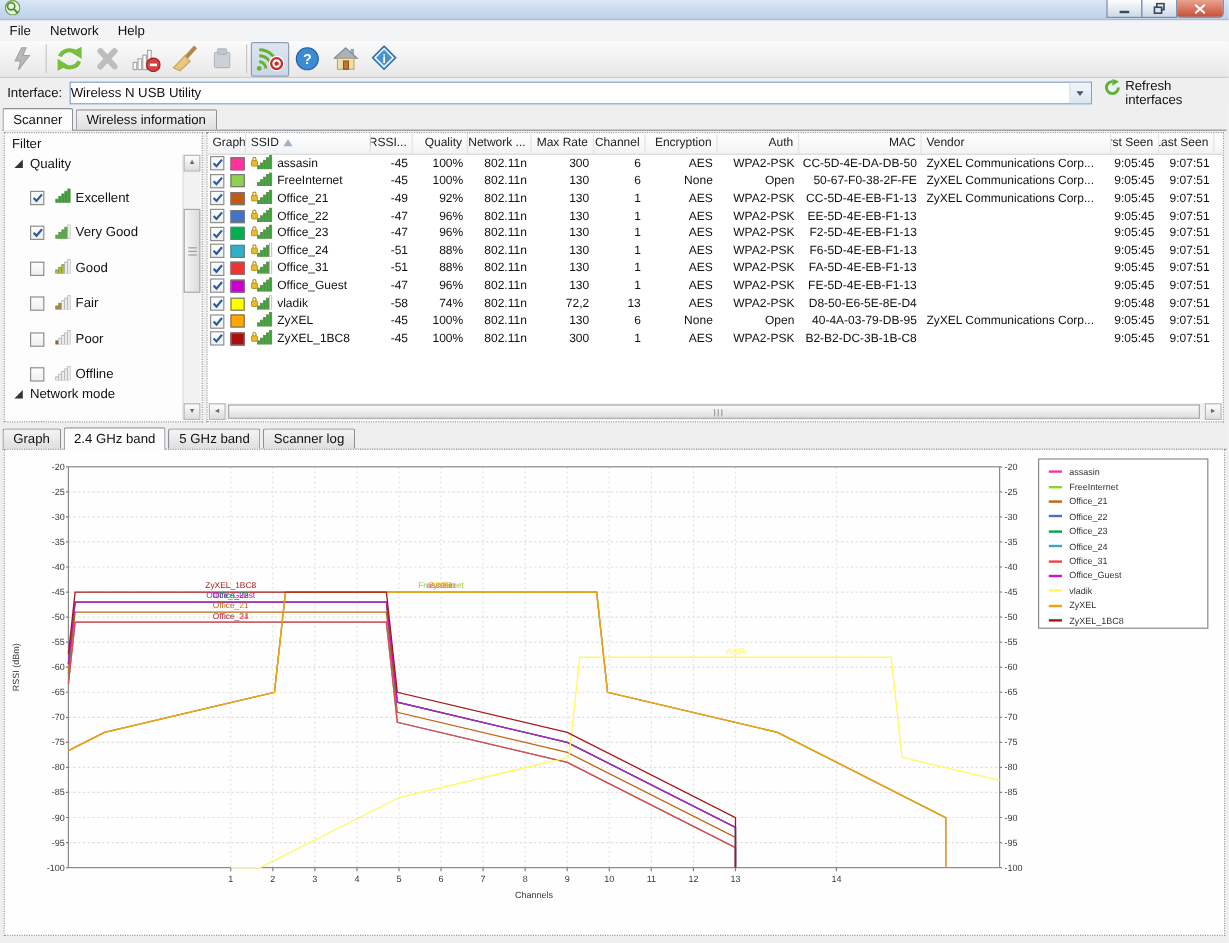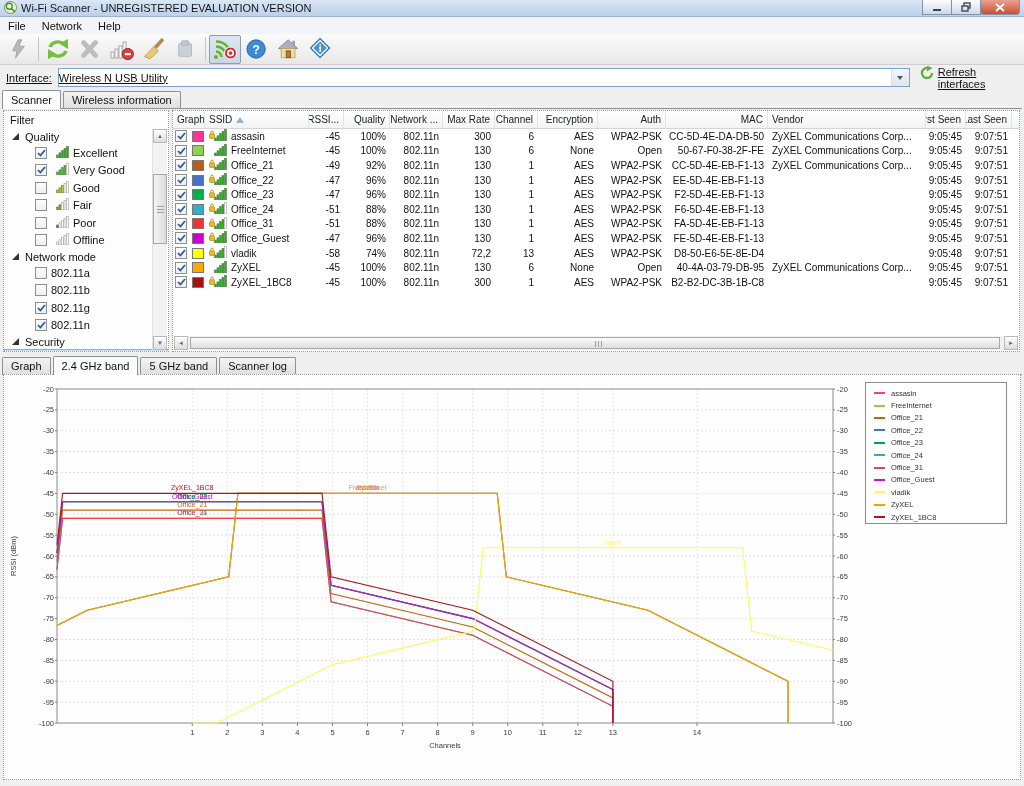--- a/index.html
+++ b/index.html
@@ -19,40 +19,40 @@
   .winbtn.close{background:linear-gradient(#E9A28F,#C94F35);width:38px;border-radius:0 0 4px 4px;}
   #menubar{left:0;top:17px;width:1024px;height:17px;background:#F3F4F6;border-bottom:1px solid #E0E0E0;
     display:flex;align-items:center;}
   .menu-item{padding:1px 8px;cursor:default;}
   #toolbar{left:0;top:34px;width:1024px;height:31px;background:linear-gradient(#FBFBFB,#E8E8E8);
     border-bottom:1px solid #CDCDCD;display:flex;align-items:center;padding-left:3px;box-sizing:border-box;}
   .tbtn{width:30px;height:27px;display:flex;align-items:center;justify-content:center;border:1px solid transparent;border-radius:2px;}
   .tbtn.pressed{border:1px solid #8E9CAD;background:linear-gradient(#DCE6F1,#C8D7E8);}
   .tsep{width:1px;height:24px;background:#C6C6C6;margin:0 3px;}
   
-  #iface-row{left:0;top:65px;width:1024px;height:25px;display:flex;align-items:center;background:#EFEFEF;text-decoration:underline;}
+  #iface-row{left:0;top:65px;width:1024px;height:25px;display:flex;align-items:center;background:#EFEFEF;}
   #iface-label{margin-left:6px;margin-right:6px;}
   #iface-combo{width:876px;height:19px;background:#fff;border:1px solid #7DA2CE;
     display:flex;align-items:center;justify-content:space-between;padding-left:0;box-sizing:border-box;}
   #iface-combo .arrow-box{width:17px;height:17px;display:flex;align-items:center;justify-content:center;border-left:1px solid #D5DFEA;background:linear-gradient(#F2F6FA,#DCE6F0);}
   .caret-down{width:0;height:0;border-left:3.5px solid transparent;border-right:3.5px solid transparent;border-top:4px solid #4A5868;}
   #iface-refresh{display:flex;align-items:flex-start;gap:4px;margin-left:10px;}
   
   .tabstrip{display:flex;align-items:flex-end;}
   #tabs-top{left:2px;top:90px;width:1020px;height:18px;border-bottom:1px solid #8C9097;}
   #tabs-bottom{left:2px;top:355px;width:1020px;height:19px;border-bottom:1px solid #8C9097;}
   .tab{height:16px;line-height:16px;padding:0 8px;border:1px solid #8C9097;border-bottom:none;
     background:linear-gradient(#F4F4F4,#DFDFDF);margin-right:2px;font-size:11px;border-radius:2px 2px 0 0;}
   .tab.active{background:#FCFCFC;height:18px;line-height:18px;position:relative;top:1px;z-index:2;}
   
   #filter-panel{left:3px;top:110px;width:166px;height:242px;background:#FDFDFD;border:1px dotted #9B9B9B;box-sizing:border-box;overflow:hidden;}
   #filter-title{padding:3px 0 3px 6px;}
   .tree-group{display:flex;align-items:center;gap:6px;height:15px;padding-left:8px;}
   .tri{width:0;height:0;border-left:7px solid transparent;border-bottom:7px solid #333;}
-  .tree-item{display:flex;align-items:center;gap:4px;height:15.5px;padding-left:30px;border:1px solid transparent;}
+  .tree-item{display:flex;align-items:center;gap:4px;height:15.5px;padding-left:20px;border:1px solid transparent;margin-top:12px;}
   .tree-item.selected{background:#CBE2F7;border:1px solid #84ACDD;}
   .cb{width:12px;height:12px;background:linear-gradient(#FDFDFD,#EFEFEF);border:1px solid #8E8E8E;box-sizing:border-box;
       display:flex;align-items:center;justify-content:center;flex:none;}
   .cb svg{display:block;}
   #filter-scroll{position:absolute;right:1px;top:18px;width:14px;height:221px;background:#F2F2F2;border-left:1px solid #E0E0E0;}
   .sarrow{width:14px;height:14px;display:flex;align-items:center;justify-content:center;background:linear-gradient(#FDFDFD,#DDD);border:1px solid #B9B9B9;box-sizing:border-box;font-size:6px;color:#5E6A75;}
   #filter-thumb{position:absolute;top:45px;left:0;width:14px;height:70px;background:linear-gradient(90deg,#F5F5F5,#DCDCDC);border:1px solid #A7A7A7;box-sizing:border-box;}
   .grip{position:absolute;left:3px;top:31px;width:7px;height:1px;background:#98A0A8;box-shadow:0 3px #98A0A8,0 6px #98A0A8;}
   
   #table-panel{left:172px;top:110px;width:848px;height:242px;background:#fff;border:1px dotted #9B9B9B;box-sizing:border-box;overflow:hidden;}
@@ -79,21 +79,20 @@
 </style>
 </head>
 <body>
 
 <div class="abs" id="titlebar">
   <span id="app-icon-slot"><svg width="13" height="13" viewBox="0 0 13 13">
         <circle cx="6.5" cy="6.5" r="6" fill="#EAF4E2" stroke="#69A33F"></circle>
         <circle cx="5.3" cy="5.3" r="3" fill="none" stroke="#4E8E37" stroke-width="1.4"></circle>
         <line x1="7.6" y1="7.6" x2="11" y2="11" stroke="#4E8E37" stroke-width="1.7"></line>
       </svg></span>
-  <span id="title-text">Wi-Fi Scanner - UNREGISTERED EVALUATION VERSION</span>
   <div id="win-buttons">
     <div class="winbtn">
       <svg width="10" height="9">
           <rect x="1" y="6" width="8" height="2" fill="#3A4A5E"></rect>
         </svg>
     </div>
     <div class="winbtn">
       <svg width="11" height="10">
           <rect x="3" y="1" width="6" height="5" fill="none" stroke="#3A4A5E" stroke-width="1.4"></rect>
           <rect x="1" y="4" width="6" height="5" fill="#DCE6F0" stroke="#3A4A5E" stroke-width="1.4"></rect>

